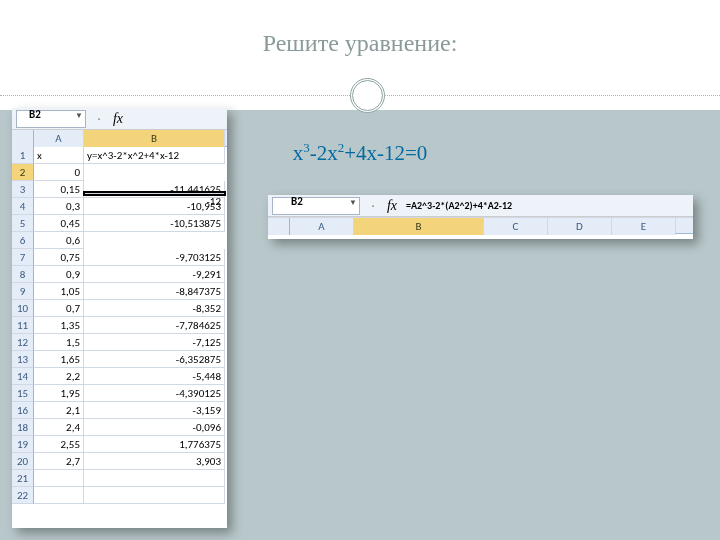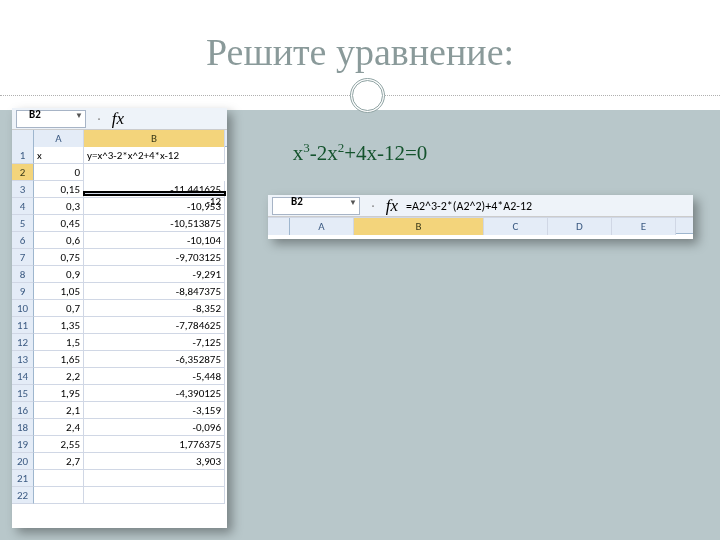--- a/index.html
+++ b/index.html
@@ -10,37 +10,37 @@
   position: relative;
   overflow: hidden;
 }
 .slide-bg {
   position: absolute; left: 0; top: 110px; width: 720px; height: 430px;
   background: #b8c7ca;
 }
 .title {
   position: absolute; top: 30px; left: 0; width: 720px;
   text-align: center;
-  color: #8a9a9a; font-size: 38px; font-weight: 400;
+  color: #8a9a9a; font-size: 24px; font-weight: 400;
   font-family: Georgia, serif;
 }
 .dotted {
   position: absolute; top: 95px; left: 0; width: 720px;
   border-top: 1px dotted #b0b0b0;
 }
 .ring {
   position: absolute; top: 78px; left: 350px;
   width: 35px; height: 35px;
   border: 3.5px double #8fa3a3; border-radius: 50%;
   background: #fff;
 }
 .equation {
   position: absolute; top: 140px; left: 0; width: 720px;
   text-align: center;
-  color: #14532d; font-size: 21px;
+  color: #0369a1; font-size: 21px;
   font-family: Georgia, serif;
 }
 .equation sup { font-size: 13px; }
 
 
 .xl {
   position: absolute;
   background: #fff;
   box-shadow: 5px 5px 10px rgba(0,0,0,0.35);
   font-family: Calibri, Arial, sans-serif;
@@ -56,24 +56,24 @@
 .xl-name {
   width: 70px; height: 18px; margin: 0 4px;
   background: #fff; border: 1px solid #a7b4c6;
   display: flex; align-items: center; justify-content: space-between;
   padding: 0 2px 8px 12px; font-weight: bold; font-size: 11px;
 }
 .xl-name .dd { font-size: 8px; color: #555; }
 .xl-cancel, .xl-ok { width: 18px; height: 18px; display: flex; align-items: center; justify-content: center; color: #888; }
 .xl-fx {
   width: 20px; height: 18px; display: flex; align-items: center; justify-content: center;
-  font-style: italic; font-family: Georgia, serif; font-size: 17px;
+  font-style: italic; font-family: Georgia, serif; font-size: 14px;
 }
 .xl-formula {
-  flex: 1; padding: 0 4px; color: #000; font-size: 12px;
+  flex: 1; padding: 0 4px; color: #000; font-size: 10px; font-weight: bold;
 }
 .xl-hdr-row { display: flex; background: #e4ecf7; border-bottom: 1px solid #9eb6ce; height: 17px; }
 .xl-corner {
   background: #e4ecf7; border-right: 1px solid #9eb6ce;
   width: 22px; height: 17px;
 }
 .xl-col-hdr {
   background: #e4ecf7; border-right: 1px solid #d0d7e5;
   text-align: center; color: #3b5a82; font-size: 11px;
   height: 17px; line-height: 17px;
@@ -160,21 +160,20 @@
         <div class="xl-cell colB">-10,953</div>
       </div>
       <div class="xl-row">
         <div class="xl-row-hdr">5</div>
         <div class="xl-cell colA">0,45</div>
         <div class="xl-cell colB">-10,513875</div>
       </div>
       <div class="xl-row">
         <div class="xl-row-hdr">6</div>
         <div class="xl-cell colA">0,6</div>
-        <div class="xl-cell colB">-10,104</div>
       </div>
       <div class="xl-row">
         <div class="xl-row-hdr">7</div>
         <div class="xl-cell colA">0,75</div>
         <div class="xl-cell colB">-9,703125</div>
       </div>
       <div class="xl-row">
         <div class="xl-row-hdr">8</div>
         <div class="xl-cell colA">0,9</div>
         <div class="xl-cell colB">-9,291</div>

